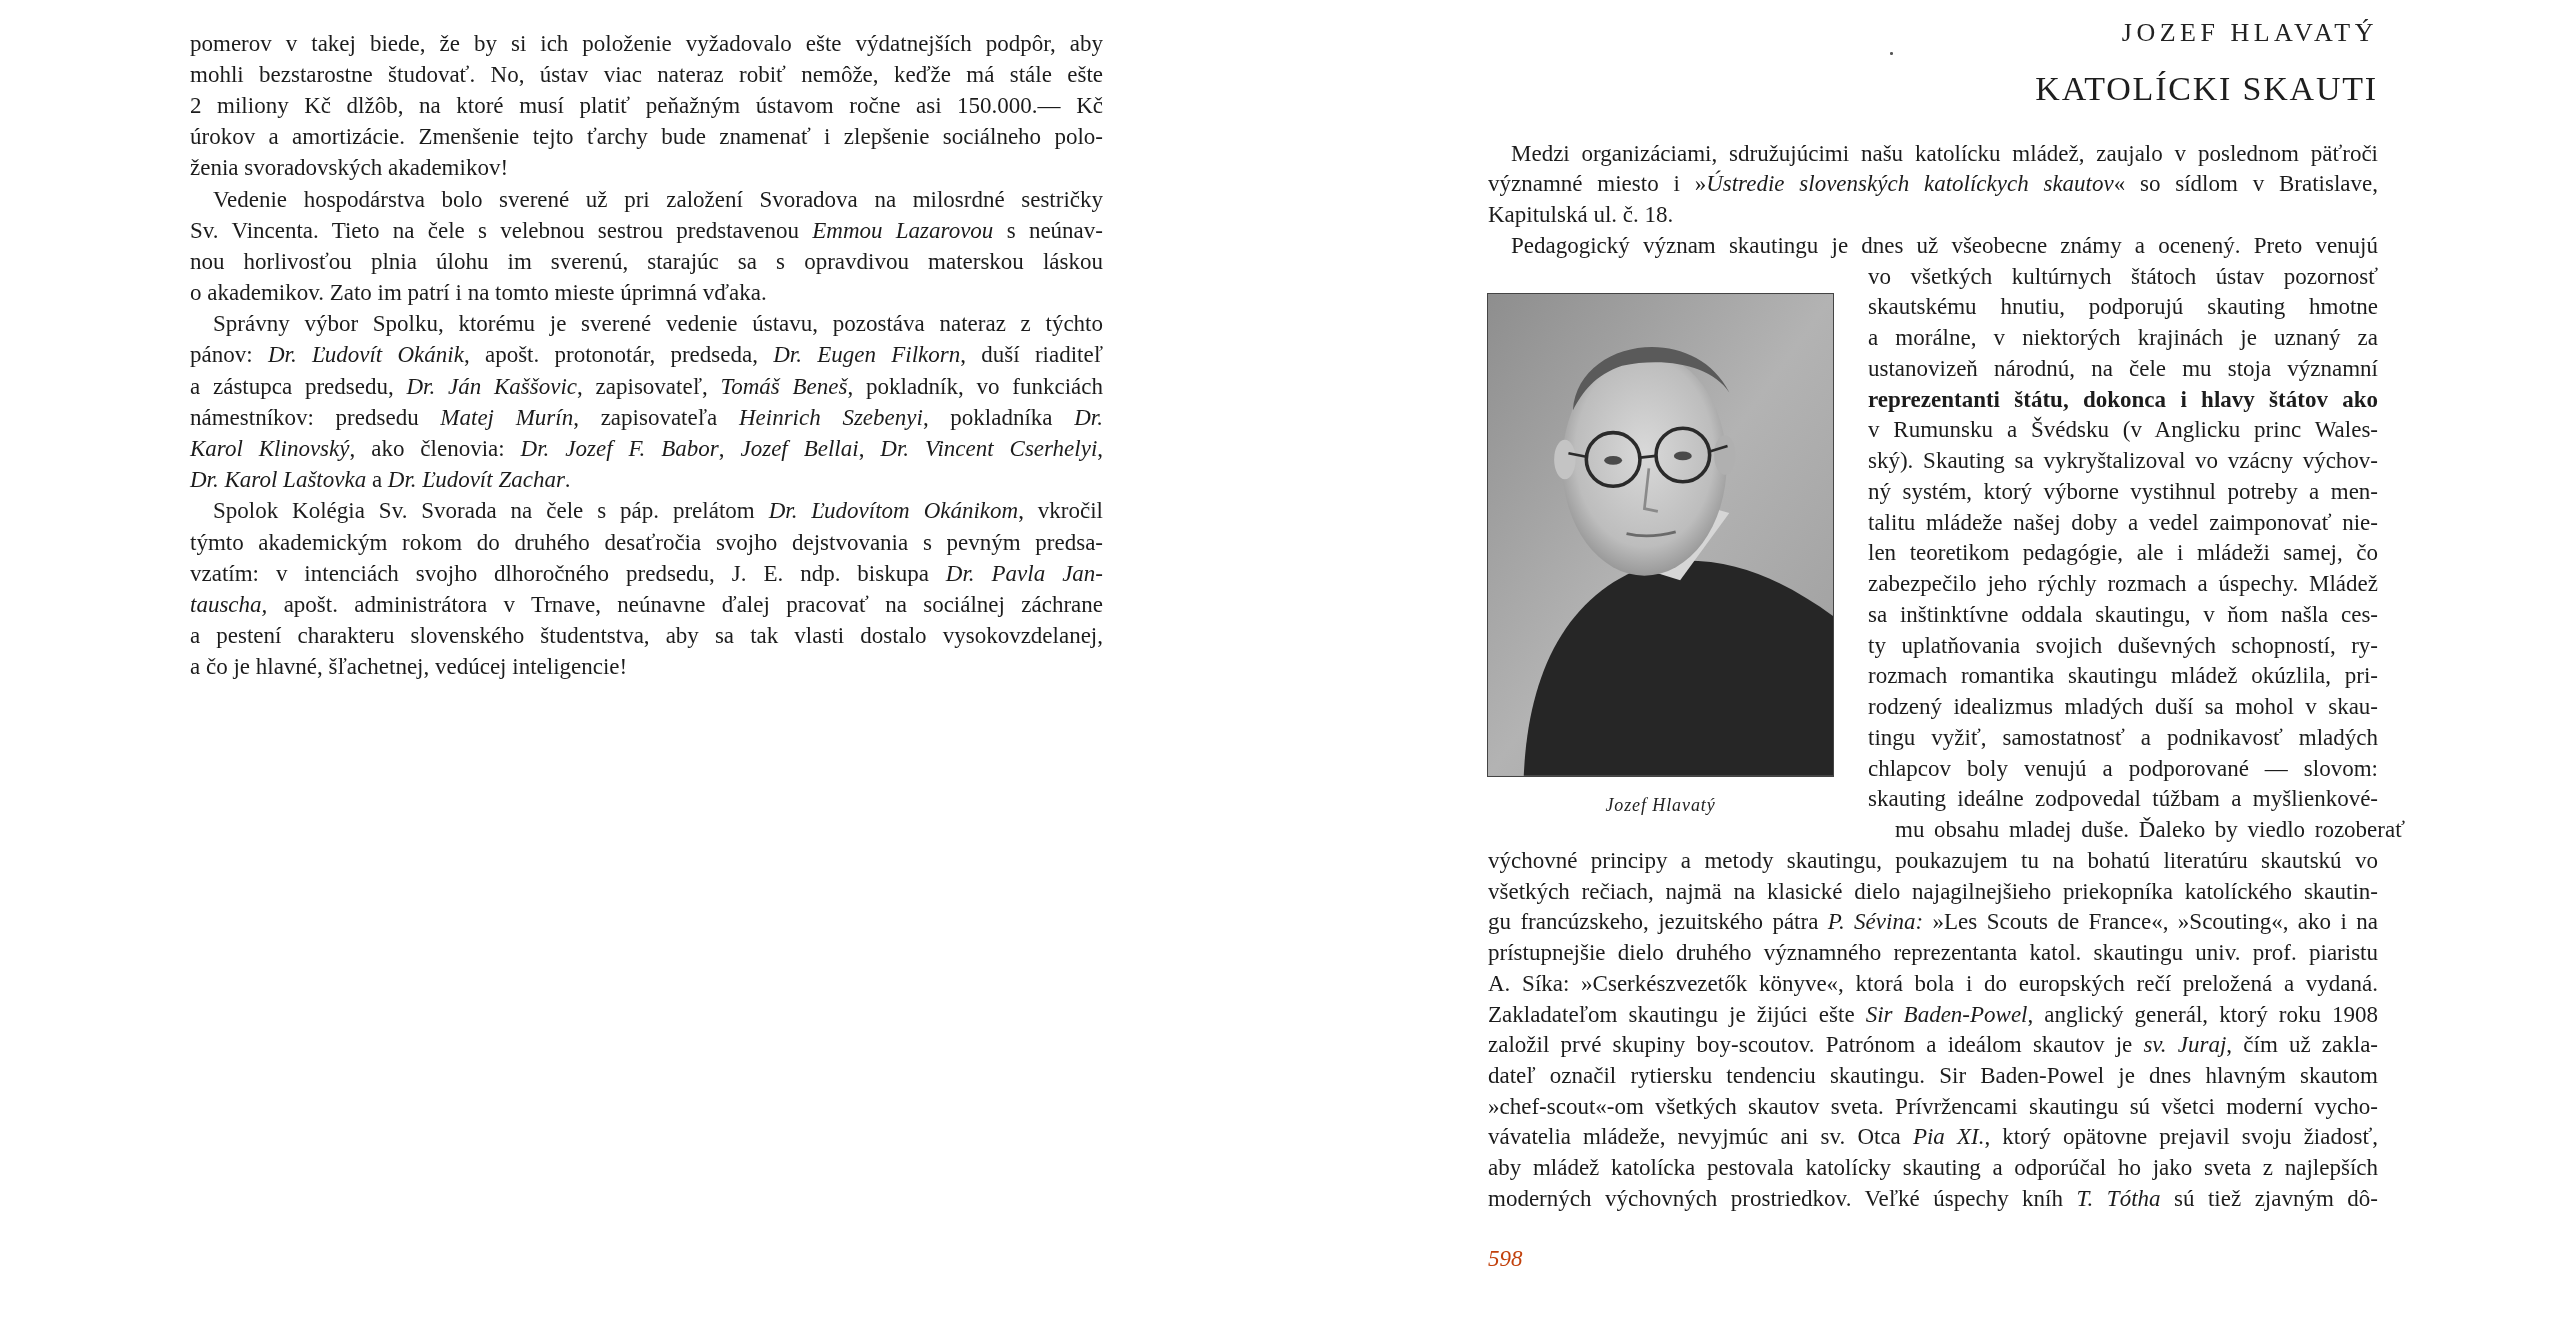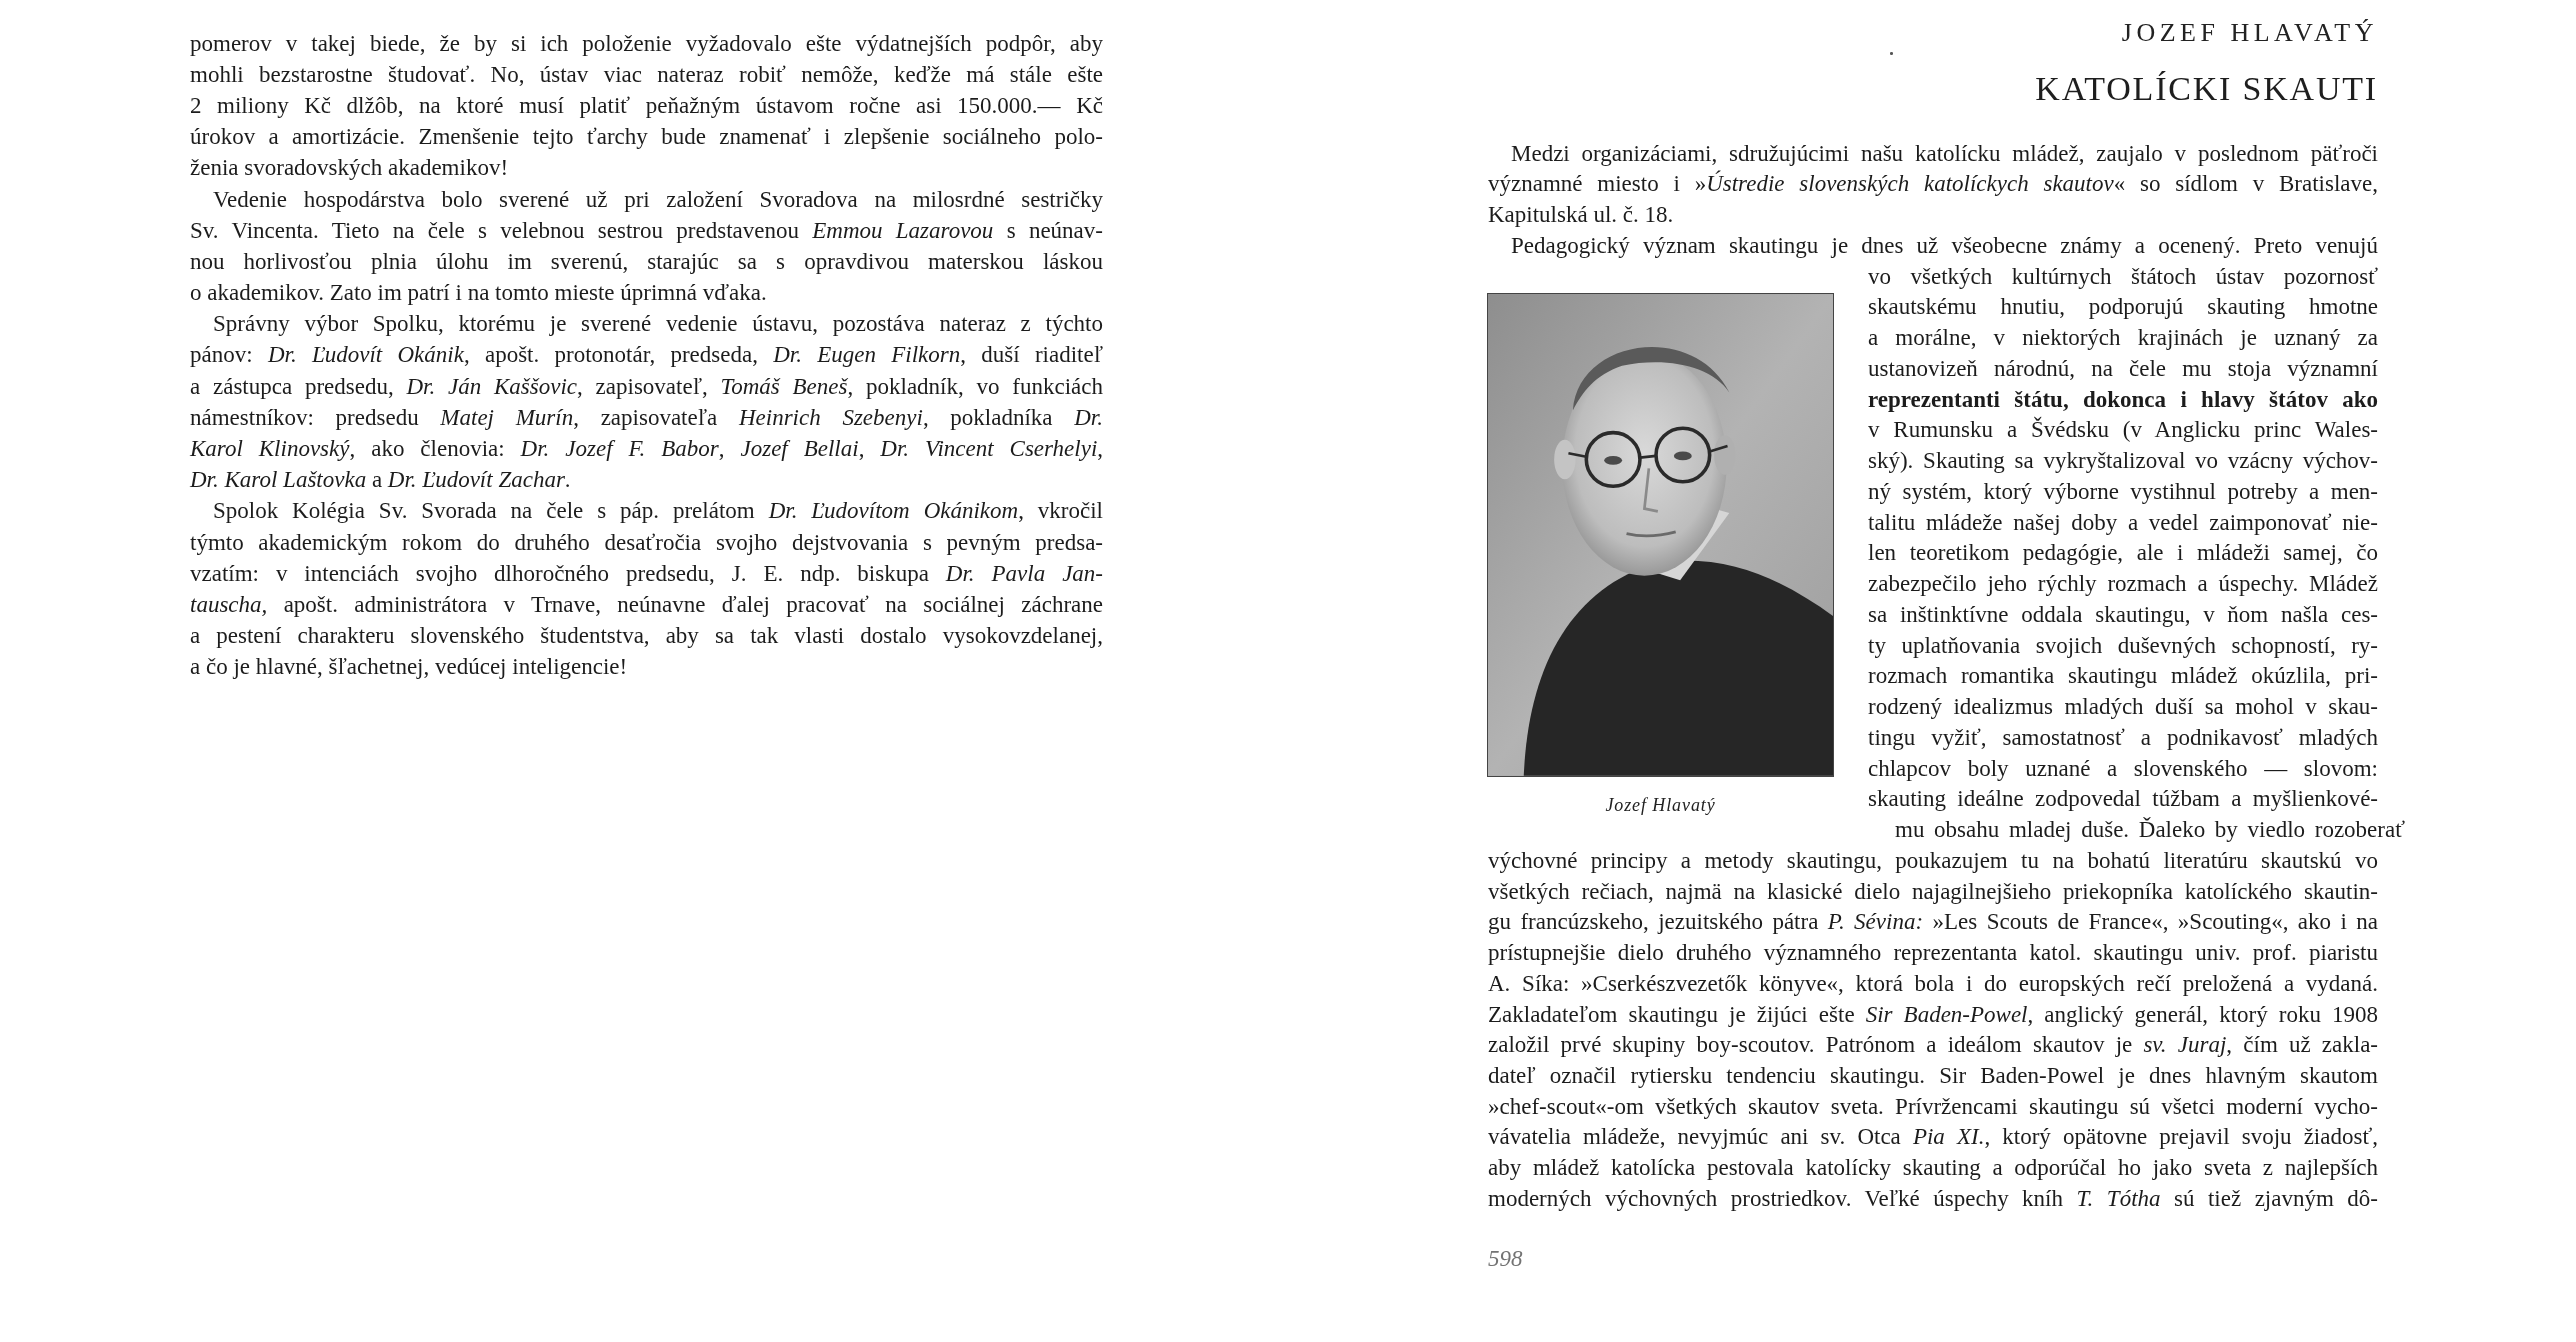--- a/index.html
+++ b/index.html
@@ -12,21 +12,21 @@
   .line.indent { text-indent:23px; }
   .line i { font-style:italic; }
   .hdr-author { position:absolute; right:198px; top:18px; font-size:26px; letter-spacing:4.5px;
                  font-family:"Liberation Serif",serif; color:#222; }
   .hdr-title { position:absolute; right:198px; top:70px; font-size:34px; letter-spacing:1.8px;
                 font-family:"Liberation Serif",serif; color:#1e1e1e; }
   .photo { position:absolute; left:1487px; top:293px; width:347px; height:484px;
            background:#9a9a9a; border:0.9px solid #444; box-sizing:border-box; overflow:hidden; }
   .caption { position:absolute; left:1487px; width:347px; top:795px; text-align:center;
              font-style:italic; font-size:18px; letter-spacing:0.9px; color:#222; }
-  .pagenum { position:absolute; left:1488px; top:1246px; font-style:italic; font-size:23px; color:#737373; }
+  .pagenum { position:absolute; left:1488px; top:1246px; font-style:italic; font-size:23px; color:#c2410c; }
   .speck { position:absolute; width:2.7px; height:2.7px; border-radius:50%; background:#555; }
 </style>
 </head>
 <body>
 
 <div class="col" style="left:0;top:0;width:1253px;height:1343px;">
   <div id="left-lines">
       <div class="line" style="left: 190px; width: 913px; top: 29.5px; white-space: normal; height: 27px;"><span>pomerov v takej biede, že by si ich položenie vyžadovalo ešte výdatnejších podpôr, aby</span></div>
       <div class="line" style="left: 190px; width: 913px; top: 61px; white-space: normal; height: 27px;"><span>mohli bezstarostne študovať. No, ústav viac nateraz robiť nemôže, keďže má stále ešte</span></div>
       <div class="line" style="left: 190px; width: 913px; top: 92px; white-space: normal; height: 27px;"><span>2 miliony Kč dlžôb, na ktoré musí platiť peňažným ústavom ročne asi 150.000.— Kč</span></div>
@@ -113,21 +113,21 @@
     <div class="line" style="left: 1868px; width: 510px; top: 447px; white-space: normal; height: 27px;"><span>ský). Skauting sa vykryštalizoval vo vzácny výchov-</span></div>
     <div class="line" style="left: 1868px; width: 510px; top: 478px; white-space: normal; height: 27px;"><span>ný systém, ktorý výborne vystihnul potreby a men-</span></div>
     <div class="line" style="left: 1868px; width: 510px; top: 509px; white-space: normal; height: 27px;"><span>talitu mládeže našej doby a vedel zaimponovať nie-</span></div>
     <div class="line" style="left: 1868px; width: 510px; top: 539px; white-space: normal; height: 27px;"><span>len teoretikom pedagógie, ale i mládeži samej, čo</span></div>
     <div class="line" style="left: 1868px; width: 510px; top: 570px; white-space: normal; height: 27px;"><span>zabezpečilo jeho rýchly rozmach a úspechy. Mládež</span></div>
     <div class="line" style="left: 1868px; width: 510px; top: 601px; white-space: normal; height: 27px;"><span>sa inštinktívne oddala skautingu, v ňom našla ces-</span></div>
     <div class="line" style="left: 1868px; width: 510px; top: 632px; white-space: normal; height: 27px;"><span>ty uplatňovania svojich duševných schopností, ry-</span></div>
     <div class="line" style="left: 1868px; width: 510px; top: 662px; white-space: normal; height: 27px;"><span>rozmach romantika skautingu mládež okúzlila, pri-</span></div>
     <div class="line" style="left: 1868px; width: 510px; top: 693px; white-space: normal; height: 27px;"><span>rodzený idealizmus mladých duší sa mohol v skau-</span></div>
     <div class="line" style="left: 1868px; width: 510px; top: 724px; white-space: normal; height: 27px;"><span>tingu vyžiť, samostatnosť a podnikavosť mladých</span></div>
-    <div class="line" style="left: 1868px; width: 510px; top: 755px; white-space: normal; height: 27px;"><span>chlapcov boly uznané a slovenského — slovom:</span></div>
+    <div class="line" style="left: 1868px; width: 510px; top: 755px; white-space: normal; height: 27px;"><span>chlapcov boly venujú a podporované — slovom:</span></div>
     <div class="line" style="left: 1868px; width: 510px; top: 785px; white-space: normal; height: 27px;"><span>skauting ideálne zodpovedal túžbam a myšlienkové-</span></div>
     <div class="line" style="left: 1868px; width: 510px; top: 816px; white-space: normal; height: 27px; margin-left: 27px;"><span>mu obsahu mladej duše. Ďaleko by viedlo rozoberať</span></div>
     <div class="line" style="left: 1488px; width: 890px; top: 847px; white-space: normal; height: 27px;"><span>výchovné principy a metody skautingu, poukazujem tu na bohatú literatúru skautskú vo</span></div>
     <div class="line" style="left: 1488px; width: 890px; top: 878px; white-space: normal; height: 27px;"><span>všetkých rečiach, najmä na klasické dielo najagilnejšieho priekopníka katolíckého skautin-</span></div>
     <div class="line" style="left: 1488px; width: 890px; top: 908px; white-space: normal; height: 27px;"><span>gu francúzskeho, jezuitského pátra </span><i>P. Sévina:</i><span> »Les Scouts de France«, »Scouting«, ako i na</span></div>
     <div class="line" style="left: 1488px; width: 890px; top: 939px; white-space: normal; height: 27px;"><span>prístupnejšie dielo druhého významného reprezentanta katol. skautingu univ. prof. piaristu</span></div>
     <div class="line" style="left: 1488px; width: 890px; top: 970px; white-space: normal; height: 27px;"><span>A. Síka: »Cserkészvezetők könyve«, ktorá bola i do europských rečí preložená a vydaná.</span></div>
     <div class="line" style="left: 1488px; width: 890px; top: 1001px; white-space: normal; height: 27px;"><span>Zakladateľom skautingu je žijúci ešte </span><i>Sir Baden-Powel</i><span>, anglický generál, ktorý roku 1908</span></div>
     <div class="line" style="left: 1488px; width: 890px; top: 1031px; white-space: normal; height: 27px;"><span>založil prvé skupiny boy-scoutov. Patrónom a ideálom skautov je </span><i>sv. Juraj</i><span>, čím už zakla-</span></div>
     <div class="line" style="left: 1488px; width: 890px; top: 1062px; white-space: normal; height: 27px;"><span>dateľ označil rytiersku tendenciu skautingu. Sir Baden-Powel je dnes hlavným skautom</span></div>

